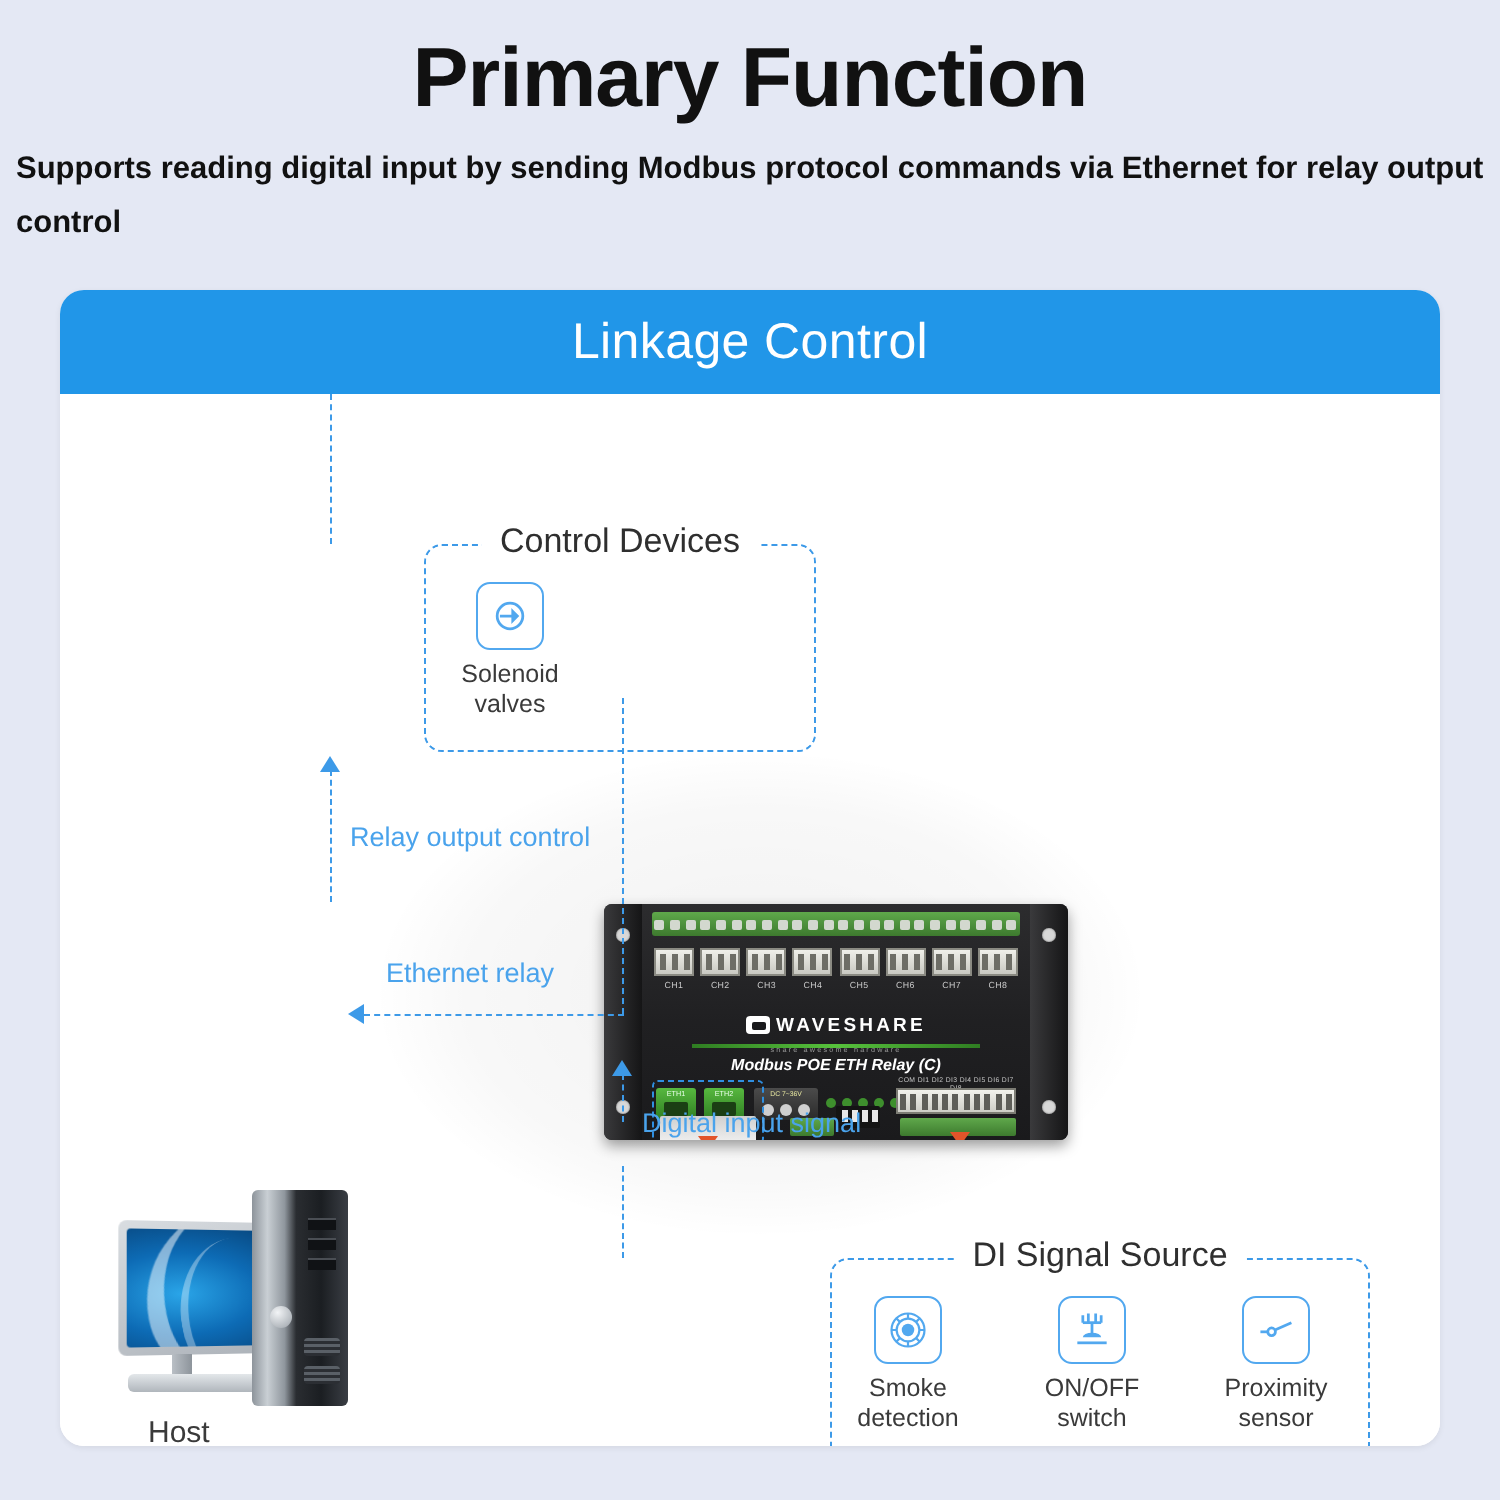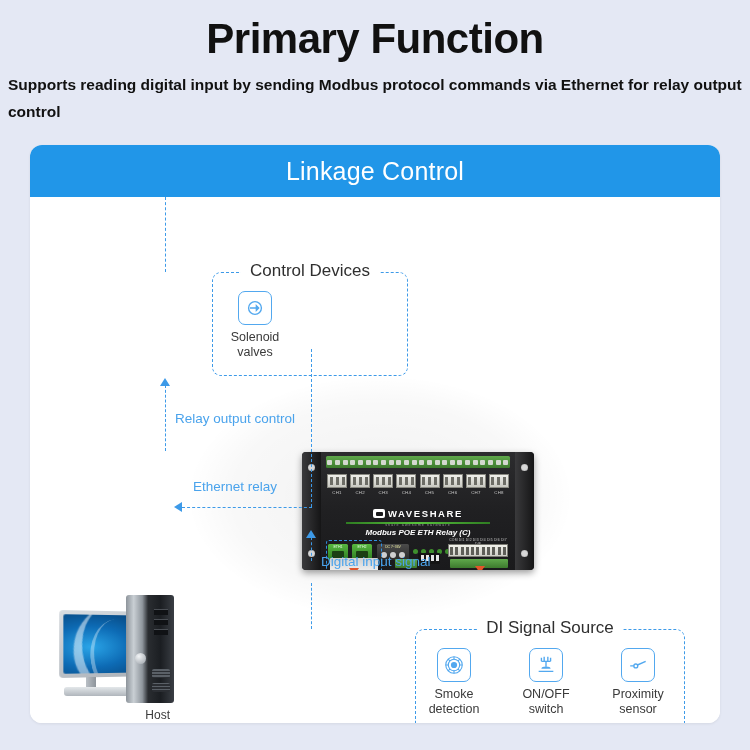--- a/index.html
+++ b/index.html
@@ -516,22 +516,22 @@
     position: absolute;
     left: 9px; top: 58px;
     width: 11px; height: 11px;
     border-radius: 50%;
     background: radial-gradient(circle at 35% 30%, #f2f4f6, #9aa1a8);
   }
   #host-label {
     position: absolute;
     left: 14px; top: 113px;
     width: 96px;
-    text-align: right;
-    font-size: 12px;
+    text-align: left;
+    font-size: 15px;
     color: #3a3a3a;
   }
 
   svg { display: block; }
 </style>
 </head>
 <body>
 
 <h1 id="page-title">Primary Function</h1>
 <p id="subtitle">Supports reading digital input by sending Modbus protocol commands via Ethernet for relay output control</p>

